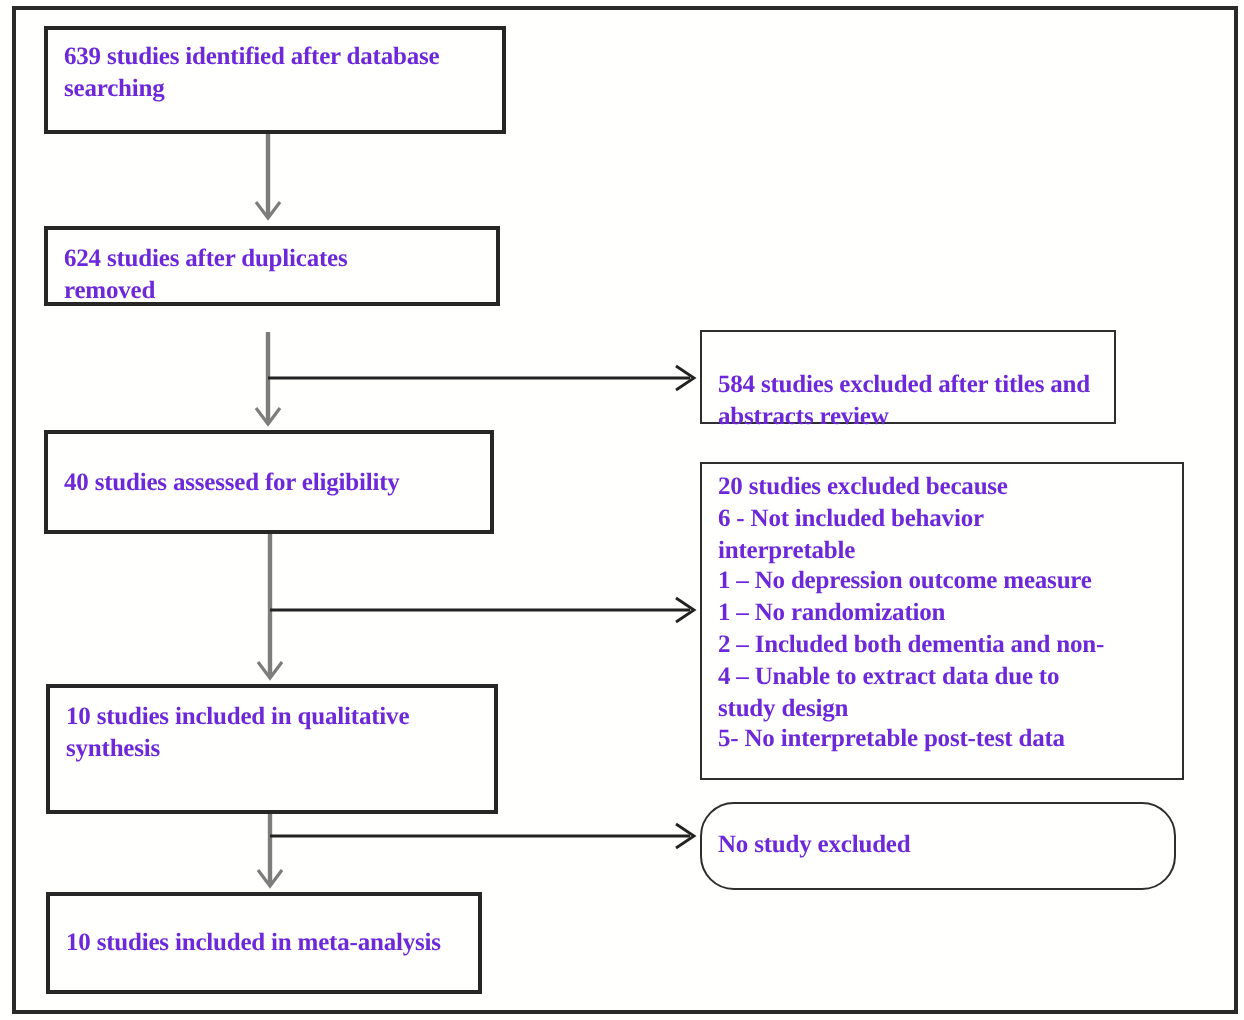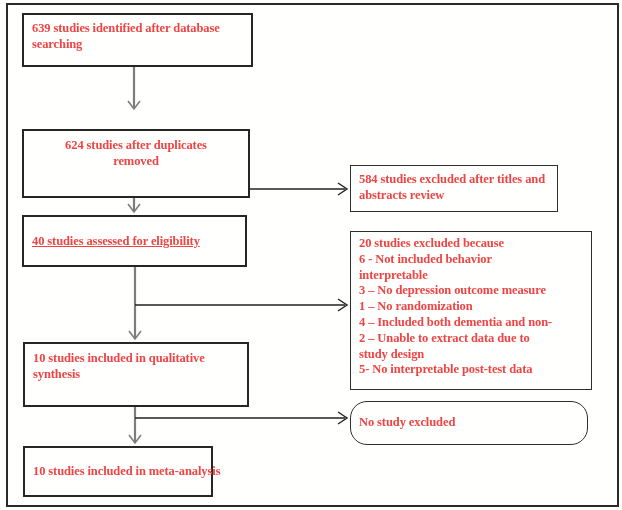--- a/index.html
+++ b/index.html
@@ -4,21 +4,21 @@
 <style>
   html, body { margin: 0; padding: 0; background: #ffffff; }
   .canvas {
     position: relative;
     width: 622px;
     height: 510px;
     background: #fffffe;
     overflow: hidden;
     font-family: "Liberation Serif", "DejaVu Serif", serif;
     font-weight: 700;
-    color: #ef4444;
+    color: #6d28d9;
     letter-spacing: -0.1px;
   }
   .frame {
     position: absolute;
     left: 6px; top: 3px;
     width: 613px; height: 504px;
     border: 2px solid #2a2a2a;
     box-sizing: border-box;
   }
   .arrows { position: absolute; left: 0; top: 0; }
@@ -26,25 +26,25 @@
     position: absolute;
     box-sizing: border-box;
     border: 2px solid #262626;
     background: #fffffe;
     font-size: 12.5px;
     line-height: 16px;
   }
   .box .ln { white-space: nowrap; }
   .rbox { border-width: 1.5px; border-color: #2e2e2e; }
   .b1 { left: 22px; top: 13px;  width: 231px; height: 54px; padding: 5px 8px; }
-  .b2 { left: 22px; top: 129px; width: 228px; height: 69px; padding: 6px 8px; text-align: center; }
-  .b3 { left: 22px; top: 215px; width: 225px; height: 52px; padding: 16px 8px 0 8px; text-decoration: underline; }
+  .b2 { left: 22px; top: 113px; width: 228px; height: 40px; padding: 6px 8px; }
+  .b3 { left: 22px; top: 215px; width: 225px; height: 52px; padding: 16px 8px 0 8px; }
   .b4 { left: 23px; top: 342px; width: 226px; height: 65px; padding: 6px 8px; }
-  .b5 { left: 23px; top: 446px; width: 190px; height: 51px; padding: 15px 20px 0 8px; }
-  .r1 { left: 350px; top: 165px; width: 208px; height: 47px; padding: 5px 8px; }
+  .b5 { left: 23px; top: 446px; width: 218px; height: 51px; padding: 15px 20px 0 8px; }
+  .r1 { left: 350px; top: 165px; width: 208px; height: 47px; padding: 18px 8px; }
   .r2 { left: 350px; top: 231px; width: 242px; height: 159px; padding: 4px 8px; line-height: 15.8px; }
   .r3 { left: 350px; top: 401px; width: 238px; height: 44px; padding: 12px 8px 0 8px; border-radius: 17px; }
 </style>
 </head>
 <body>
 
 <div class="canvas">
 
   <div class="frame"></div>
 
@@ -106,24 +106,24 @@
 
   <div class="box rbox r1">
     <div class="ln">584 studies excluded after titles and</div>
     <div class="ln">abstracts review</div>
   </div>
 
   <div class="box rbox r2">
     <div class="ln">20 studies excluded because</div>
     <div class="ln">6 - Not included behavior</div>
     <div class="ln">interpretable</div>
-    <div class="ln">3 – No depression outcome measure</div>
+    <div class="ln">1 – No depression outcome measure</div>
     <div class="ln">1 – No randomization</div>
-    <div class="ln">4 – Included both dementia and non-</div>
-    <div class="ln">2 – Unable to extract data due to</div>
+    <div class="ln">2 – Included both dementia and non-</div>
+    <div class="ln">4 – Unable to extract data due to</div>
     <div class="ln">study design</div>
     <div class="ln">5- No interpretable post-test data</div>
   </div>
 
   <div class="box rbox r3">
     <div class="ln">No study excluded</div>
   </div>
 
 </div>
 

